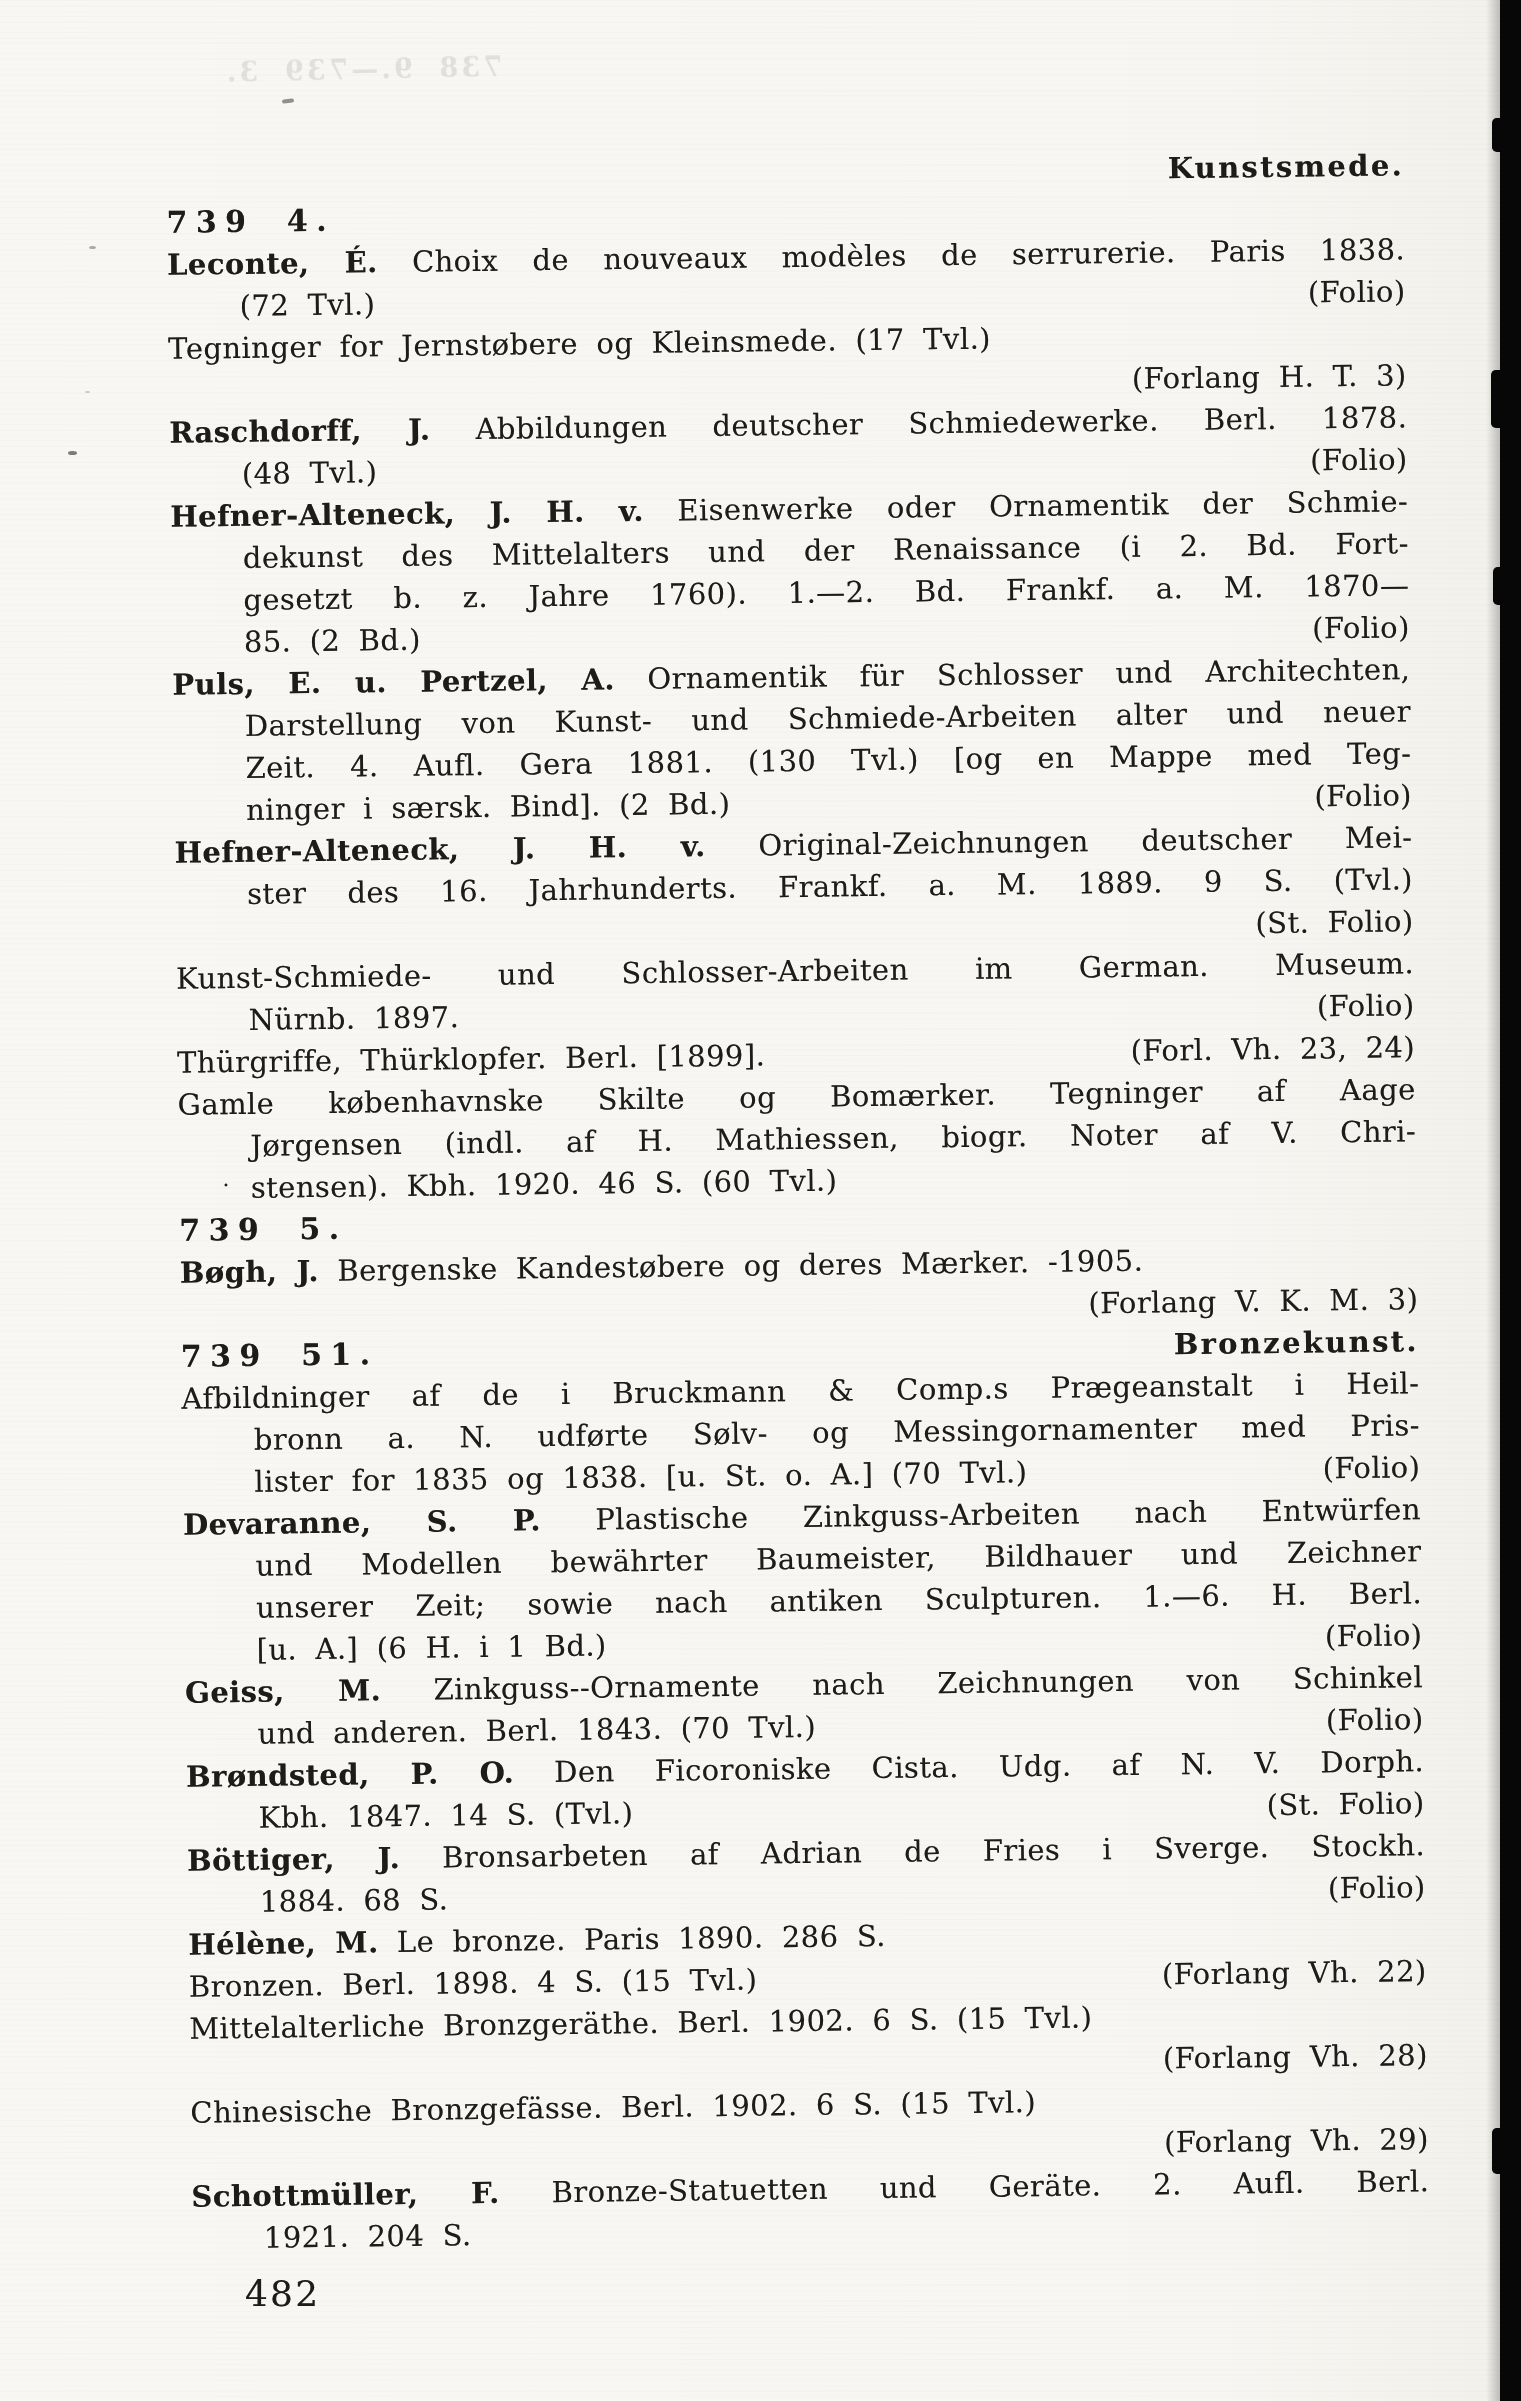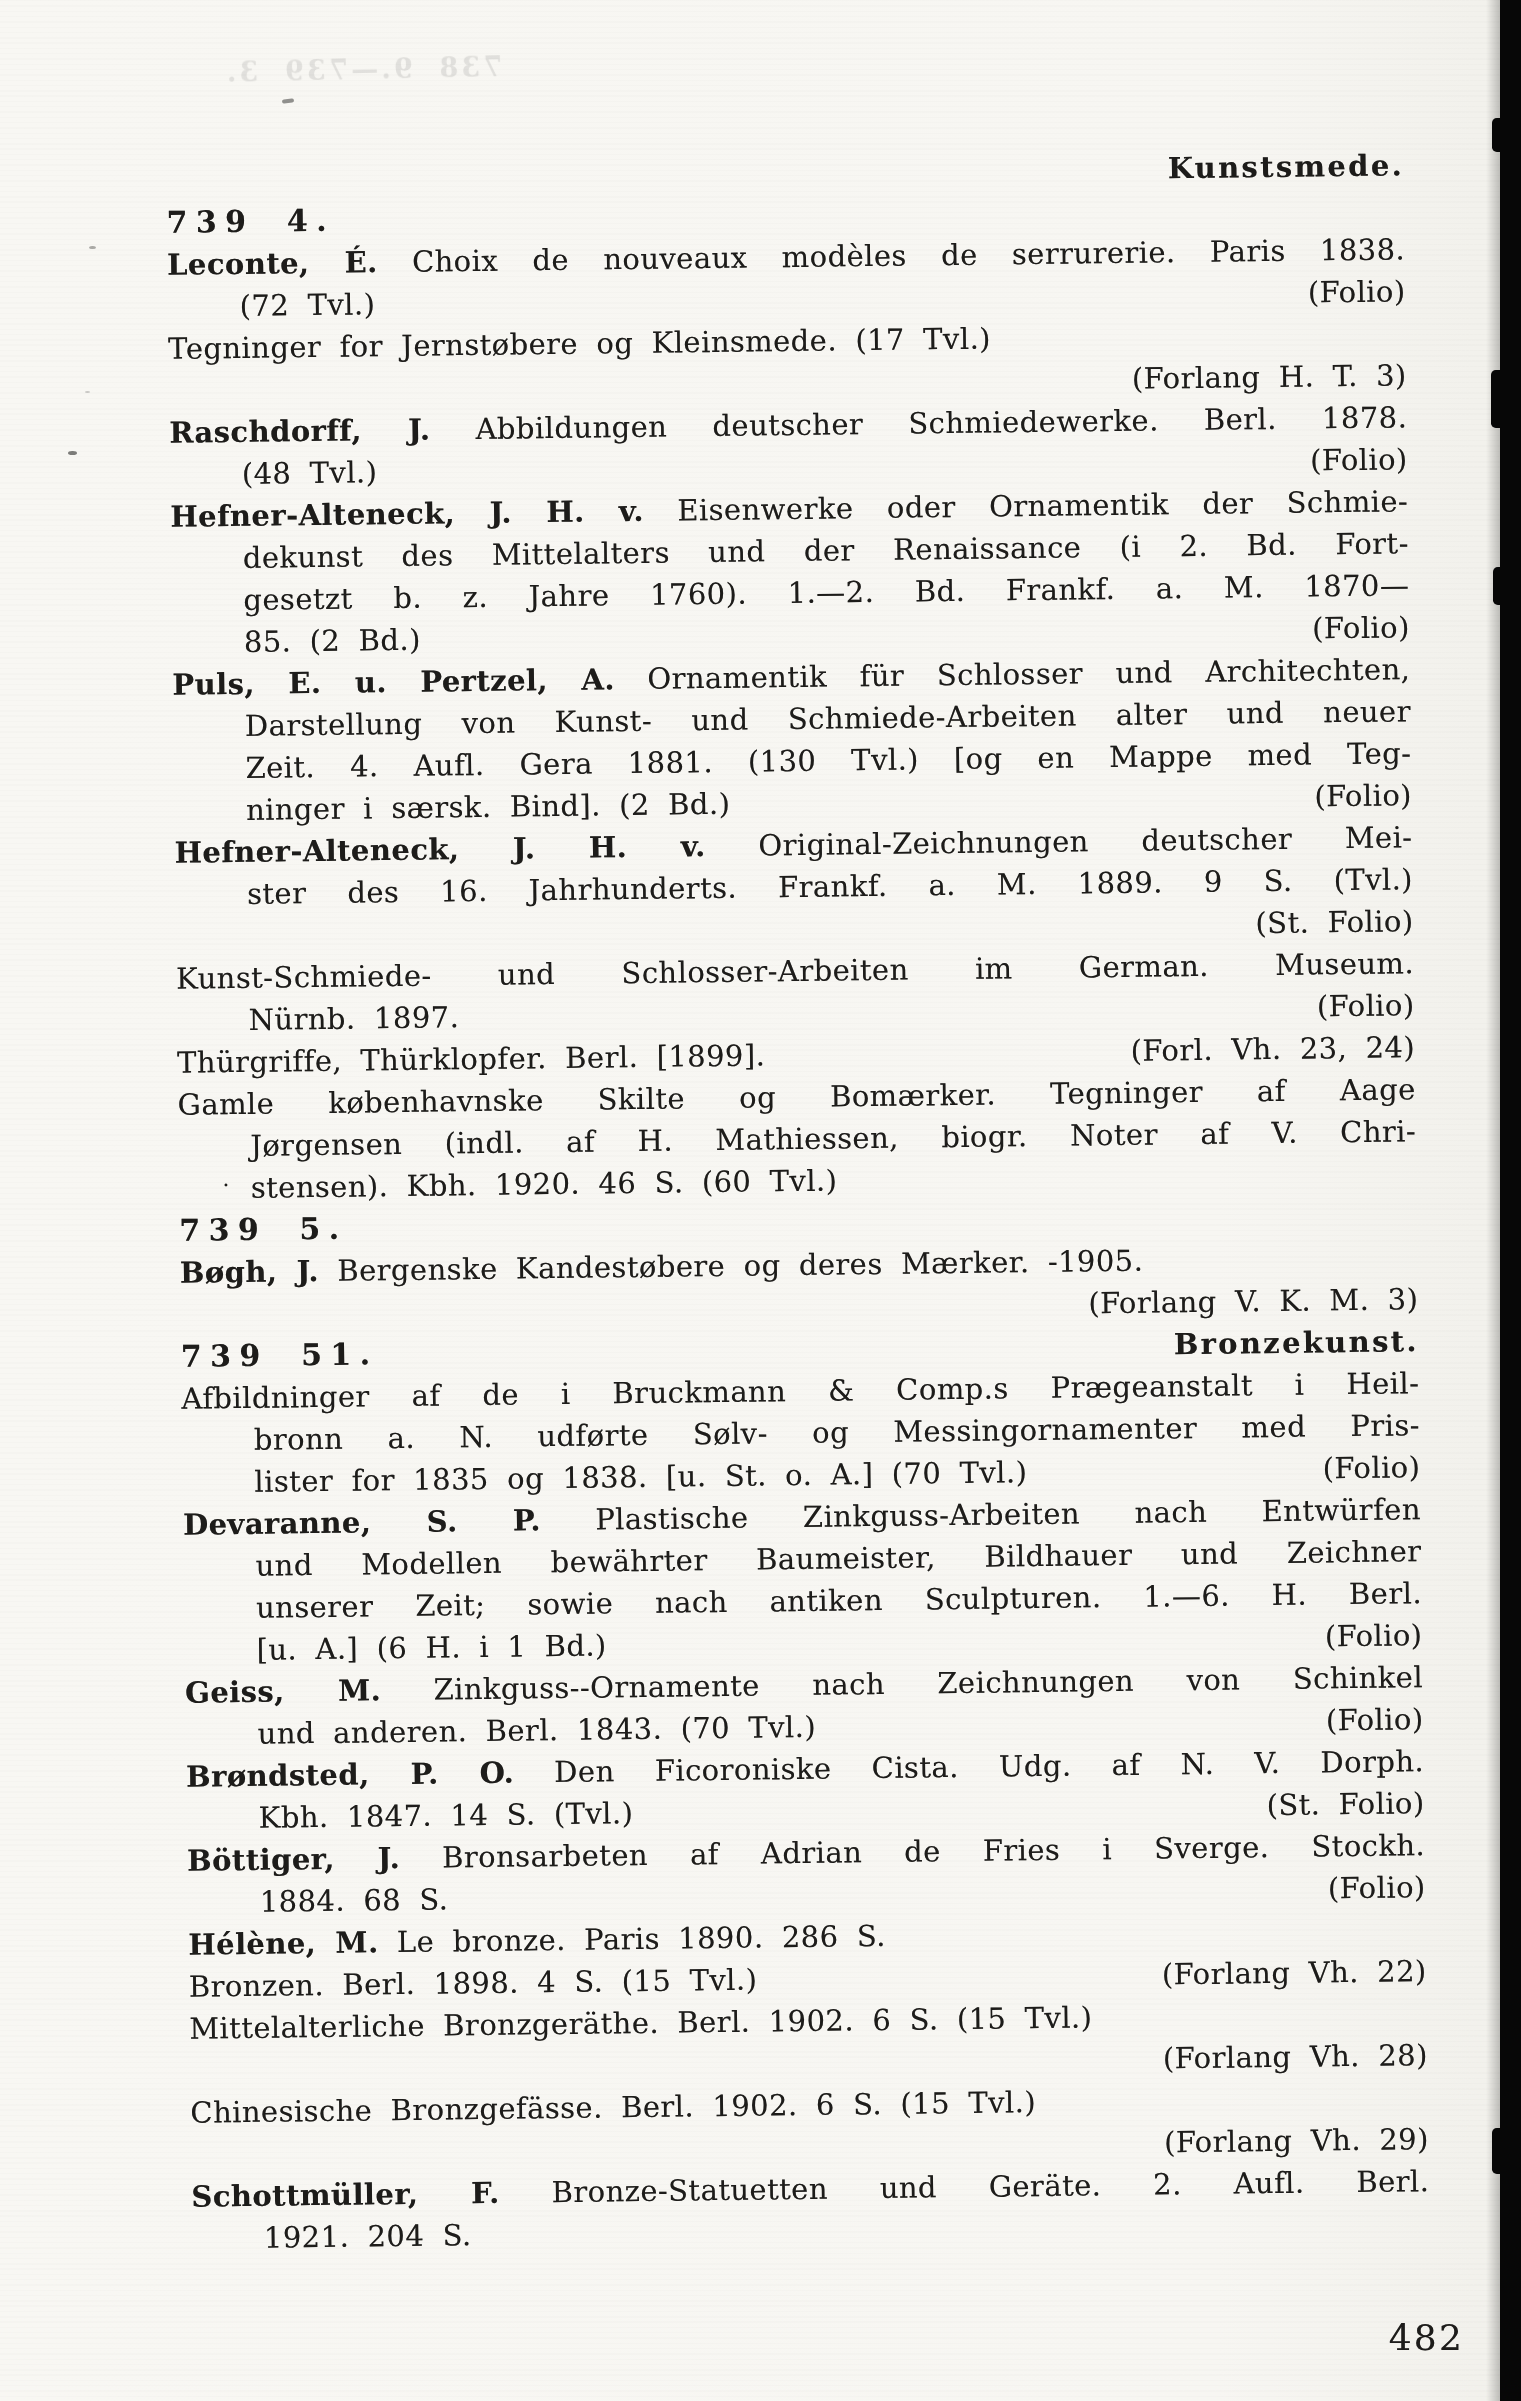--- a/index.html
+++ b/index.html
@@ -52,25 +52,24 @@
   .line.flexr{display:flex;justify-content:space-between;}
   .line.ronly{display:flex;justify-content:flex-end;}
   .line .lw{white-space:nowrap;}
   .line .rw{white-space:nowrap;}
   .b{font-weight:bold;}
   .secline .sec{font-weight:bold;font-size:30px;letter-spacing:0.28em;word-spacing:0.45em;}
   .headr{font-weight:bold;font-size:29px;letter-spacing:0.08em;word-spacing:0.15em;}
   .premark{position:absolute;left:44px;top:-2.9px;font-size:21px;}
 
   .page-number{
-    position:absolute;left:173px;top:2273px;width:1238px;
-    text-align:right;font-size:36px;letter-spacing:0.06em;
+    position:absolute;left:192px;top:2273px;width:1238px;
+    text-align:left;font-size:36px;letter-spacing:0.06em;
     transform:translateX(53px);
     text-shadow:0 0 0.5px rgba(25,25,22,0.45);
-    margin-top:44px;
   }
 </style>
 </head>
 <body>
 
 <div class="sheet"></div>
 
 <div class="ghost">738 9.—739 3.</div>
 
 <div class="speck sp1"></div>

